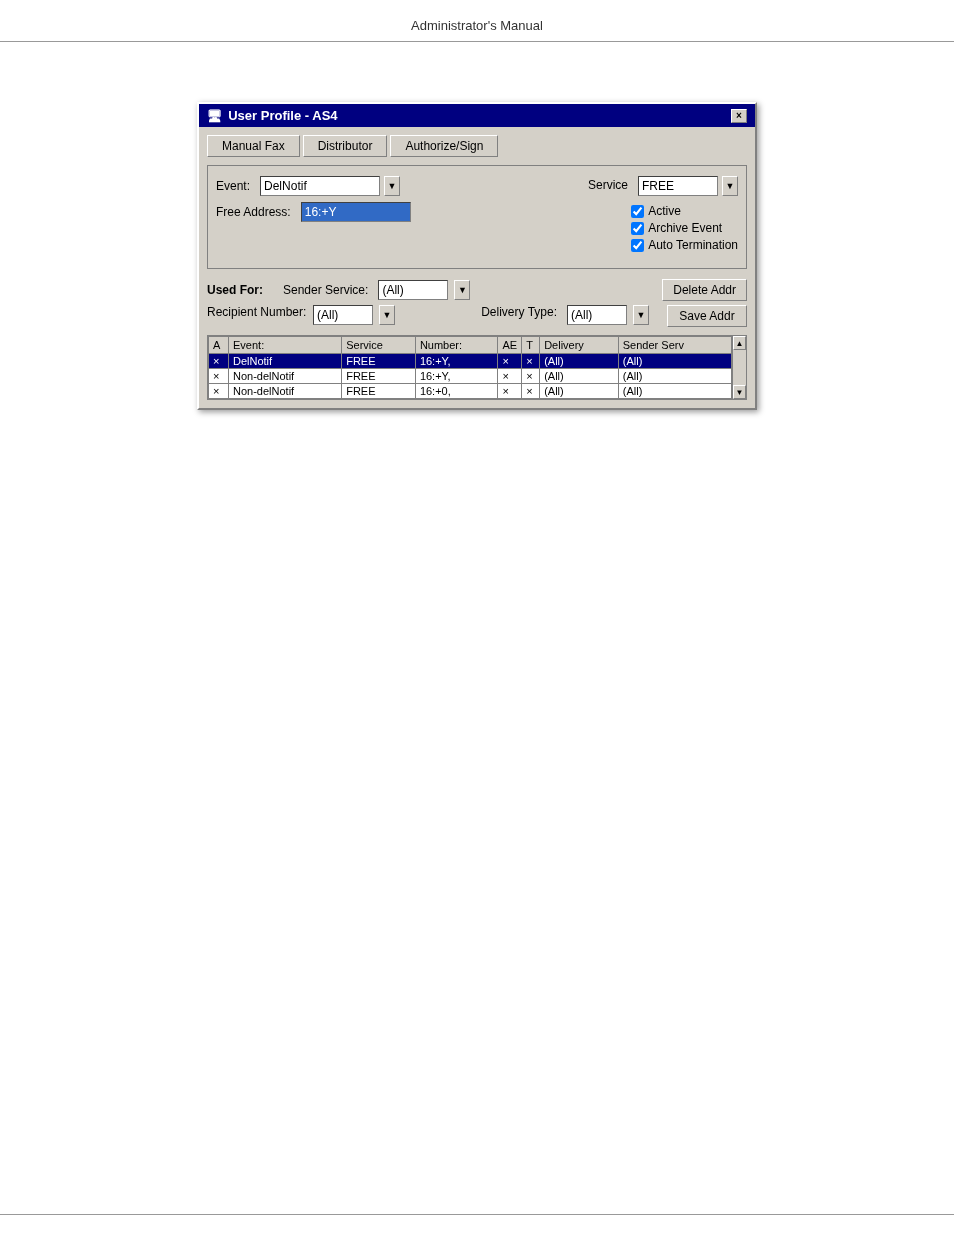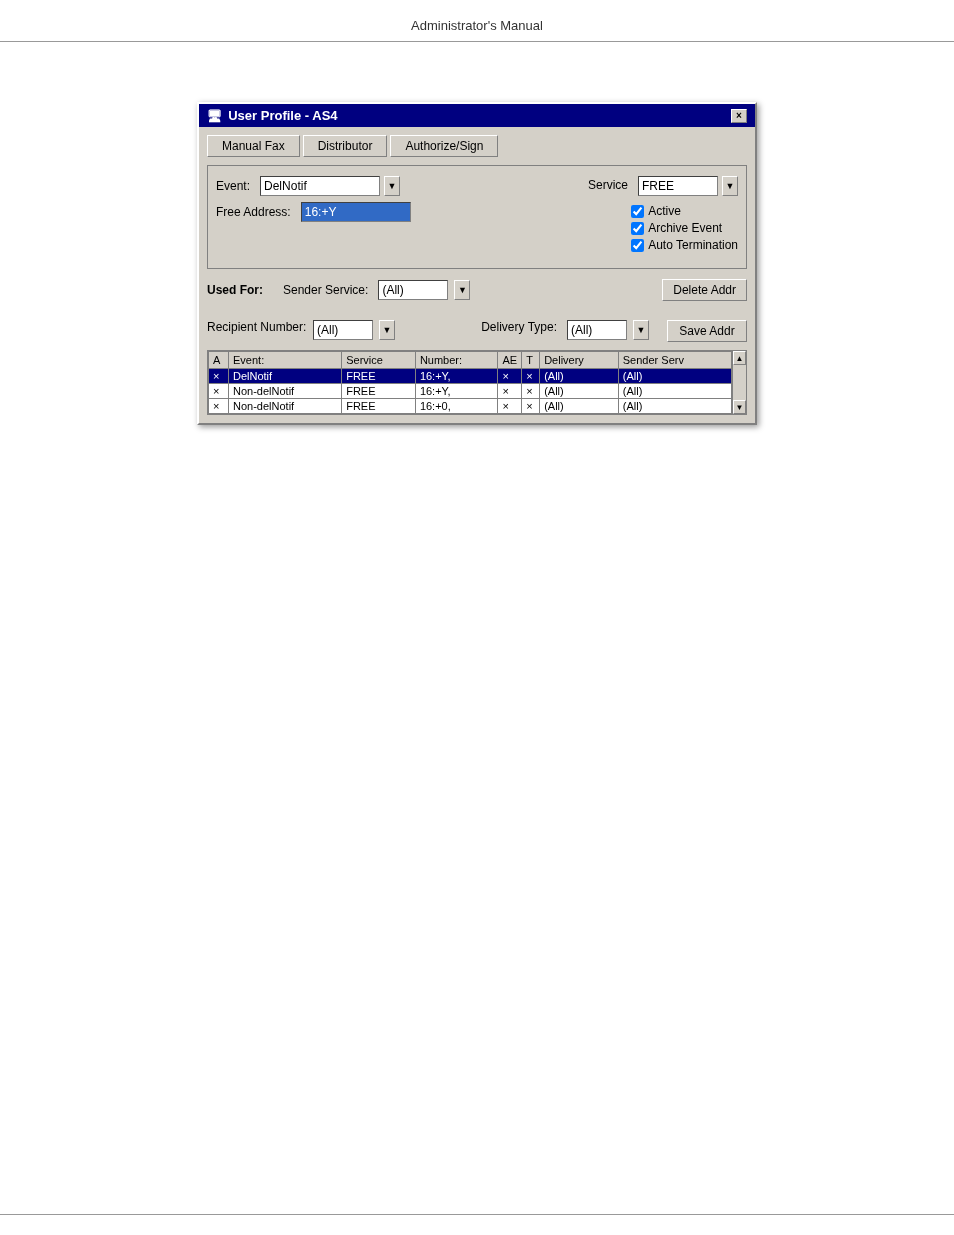--- a/index.html
+++ b/index.html
@@ -175,21 +175,21 @@
     
     .used-for-section {
       background: #d4d0c8;
       padding: 4px 0;
       margin-bottom: 4px;
     }
 
     .used-for-row {
       display: flex;
       align-items: center;
-      margin-bottom: 19px;
+      margin-bottom: 4px;
       gap: 6px;
     }
 
     .used-for-label {
       font-size: 12px;
       font-weight: bold;
       min-width: 70px;
     }
 
     .sender-service-label {

